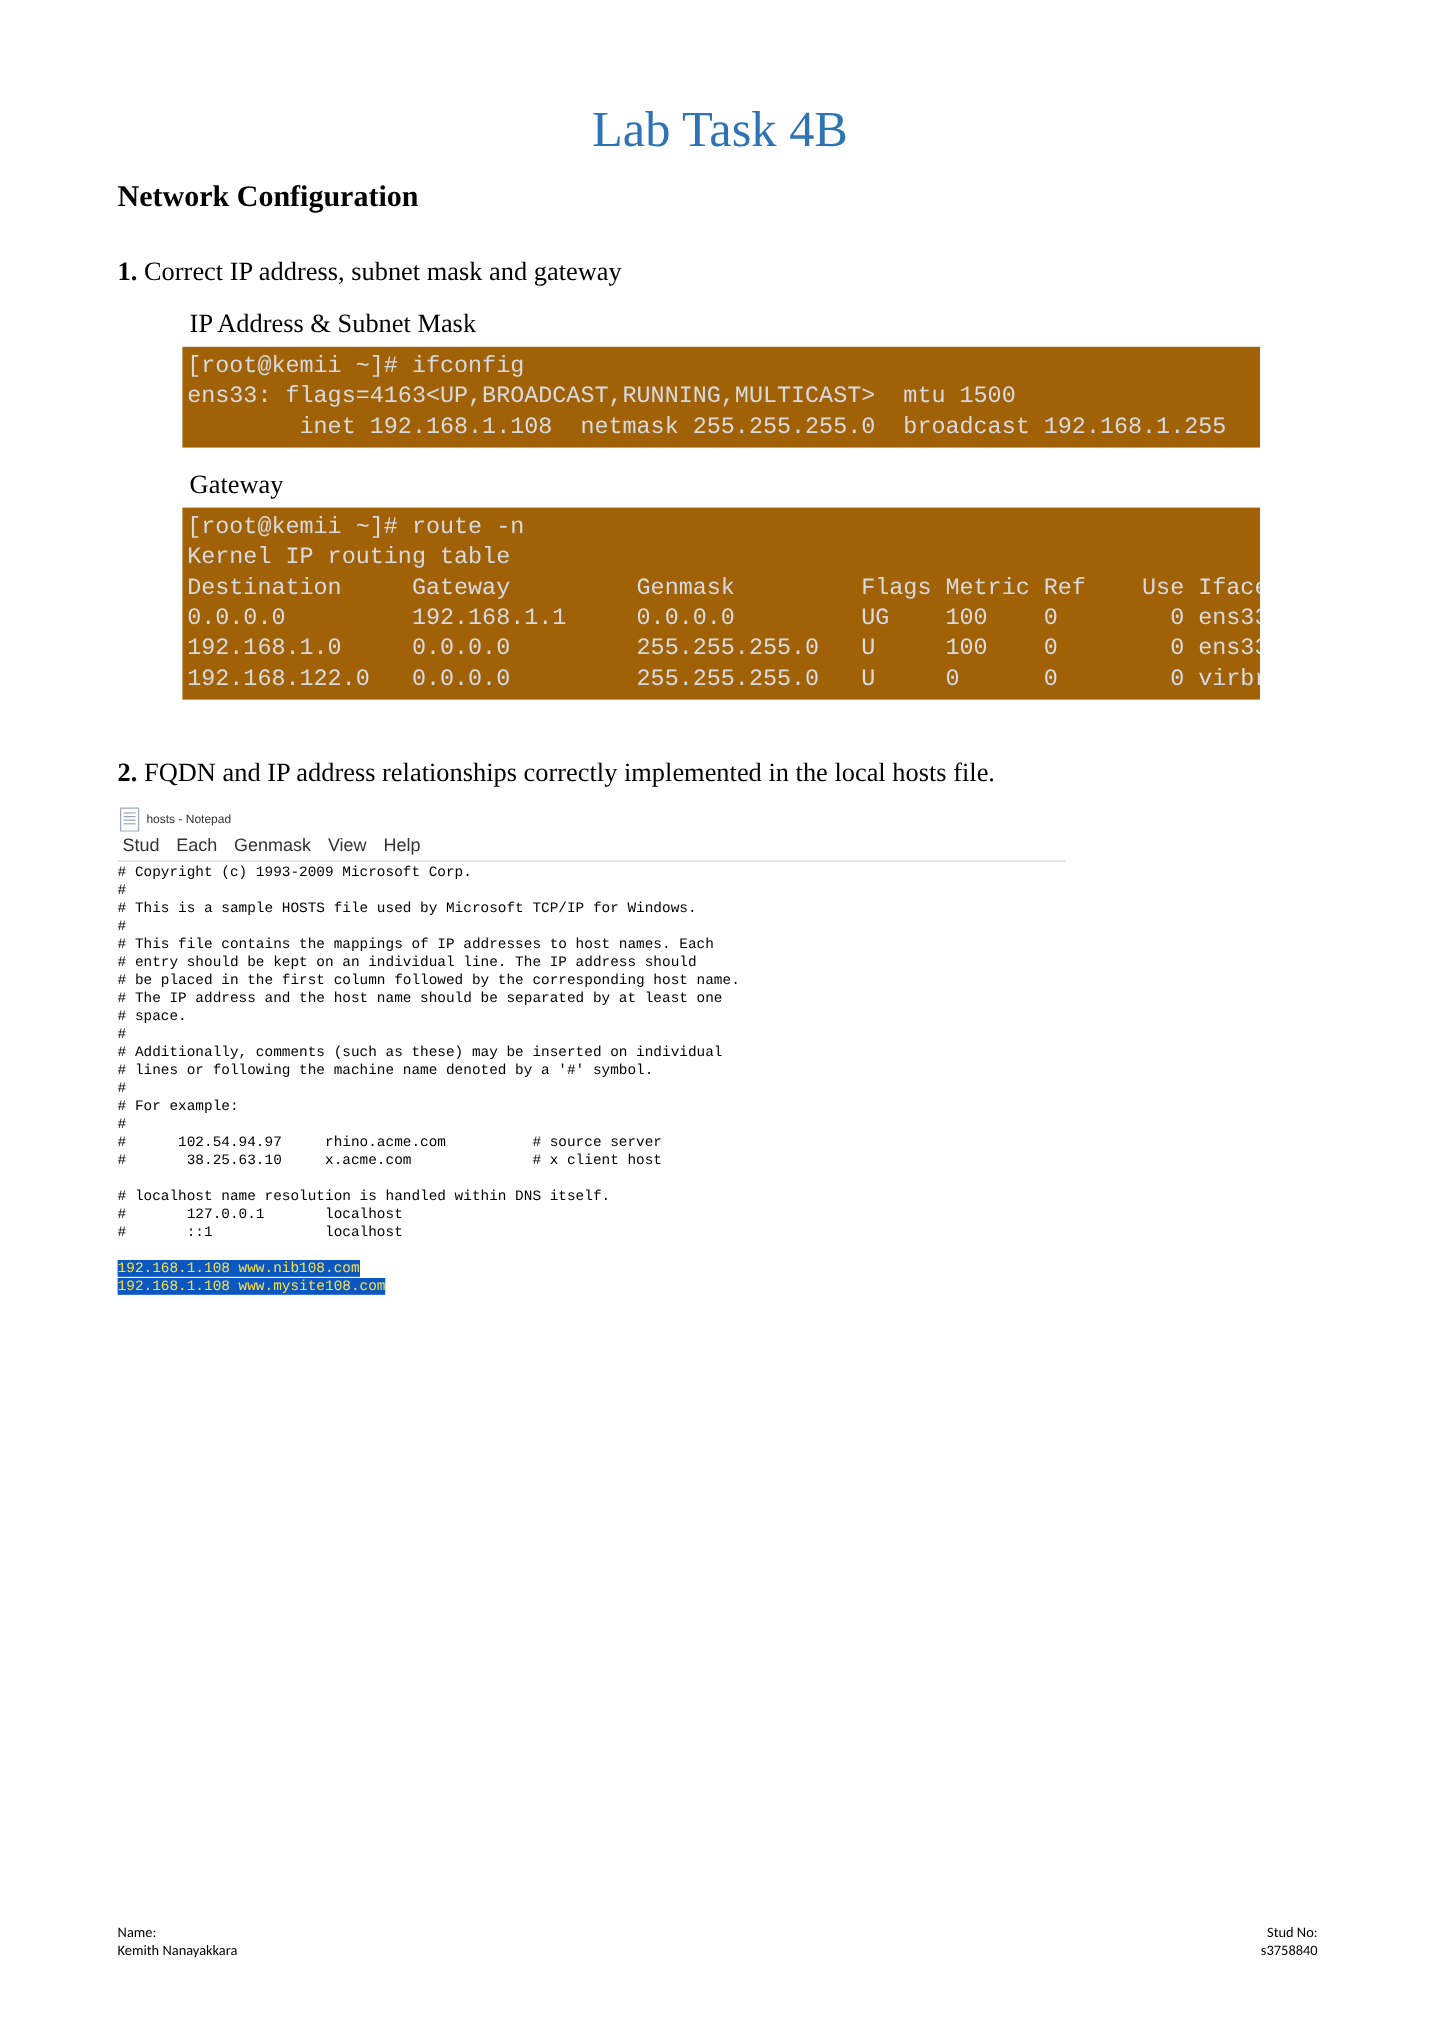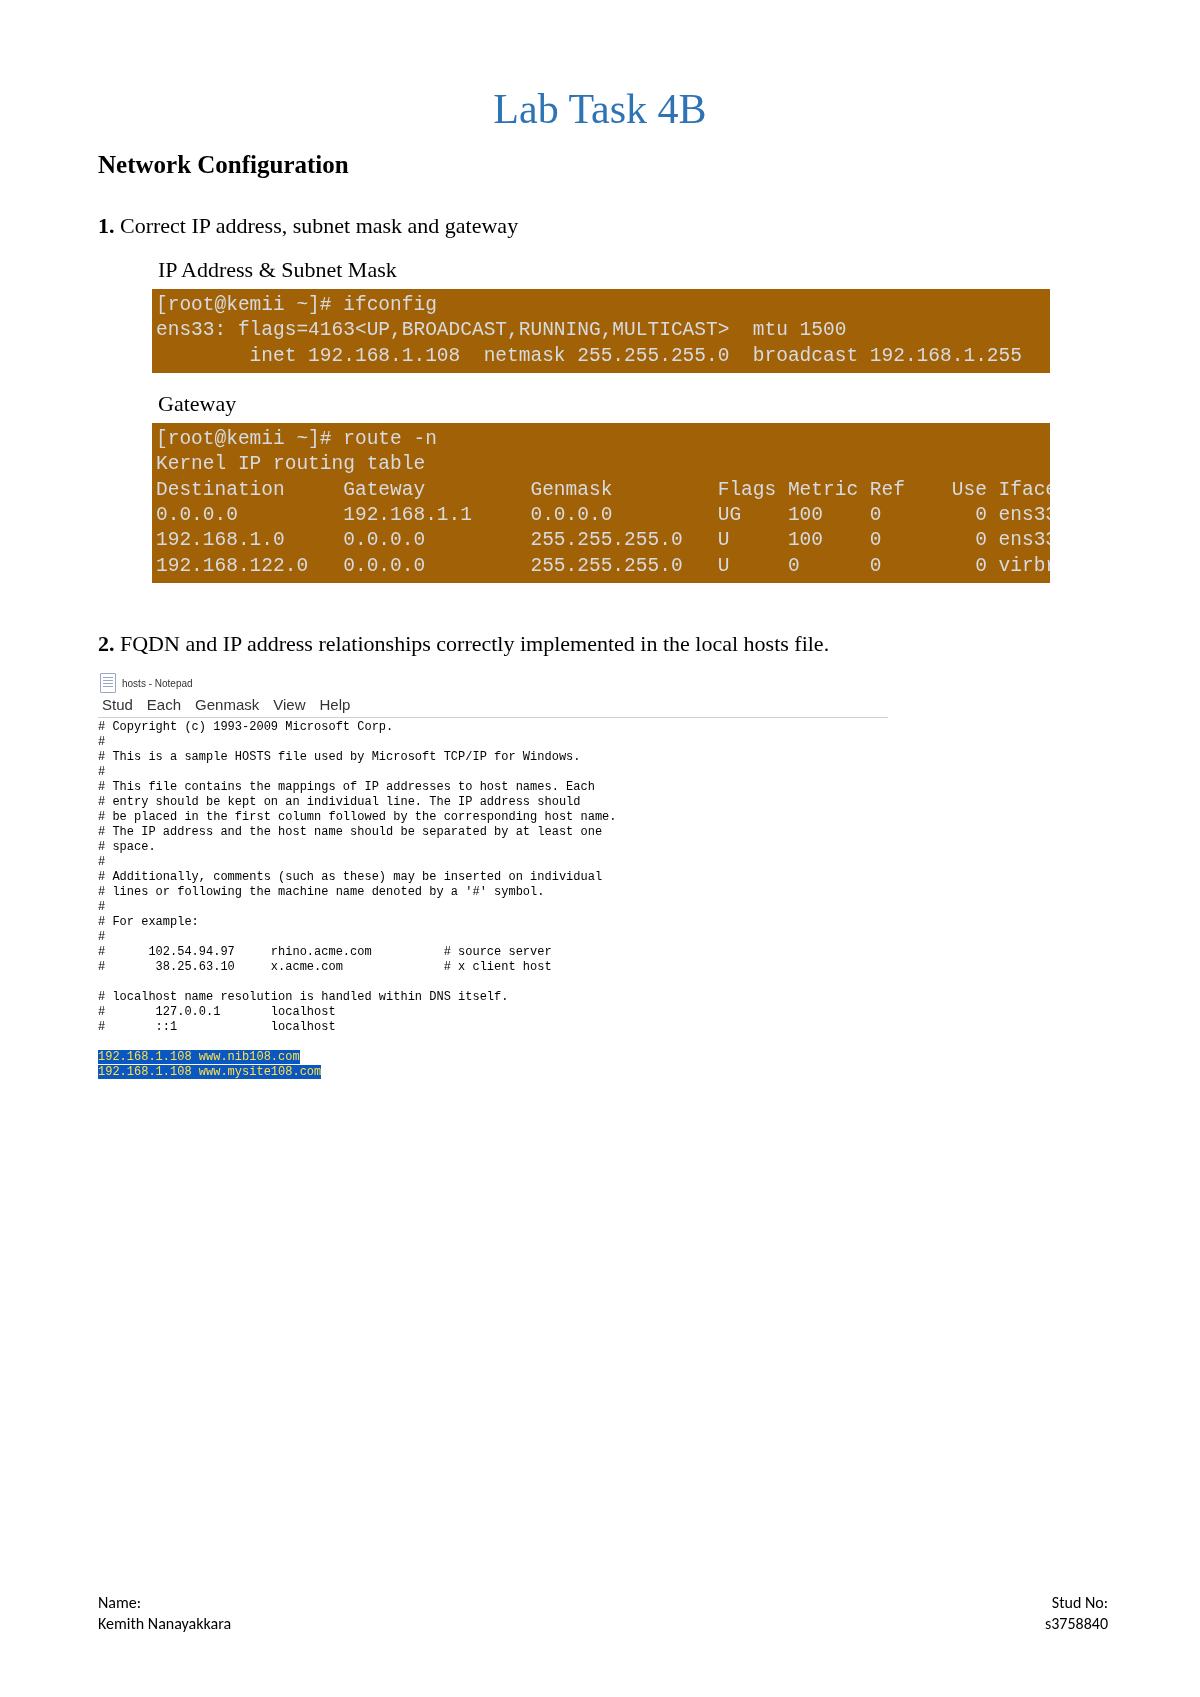--- a/index.html
+++ b/index.html
@@ -99,25 +99,25 @@
     }
     .hl {
       background: #0a57c2;
       color: #fde047;
       display: inline;
     }
     .footer {
       position: absolute;
       bottom: 62px;
       left: 98px;
-      right: 92px;
+      right: 102px;
       display: flex;
       justify-content: space-between;
       font-family: 'Calibri', 'Segoe UI', sans-serif;
-      font-size: 16px;
+      font-size: 12px;
       color: #000;
     }
     .footer-col { line-height: 1.3; }
     .footer-right { text-align: right; }
   </style>
 </head>
 <body>
 
 <h1 class="page-title">Lab Task 4B</h1>
 

